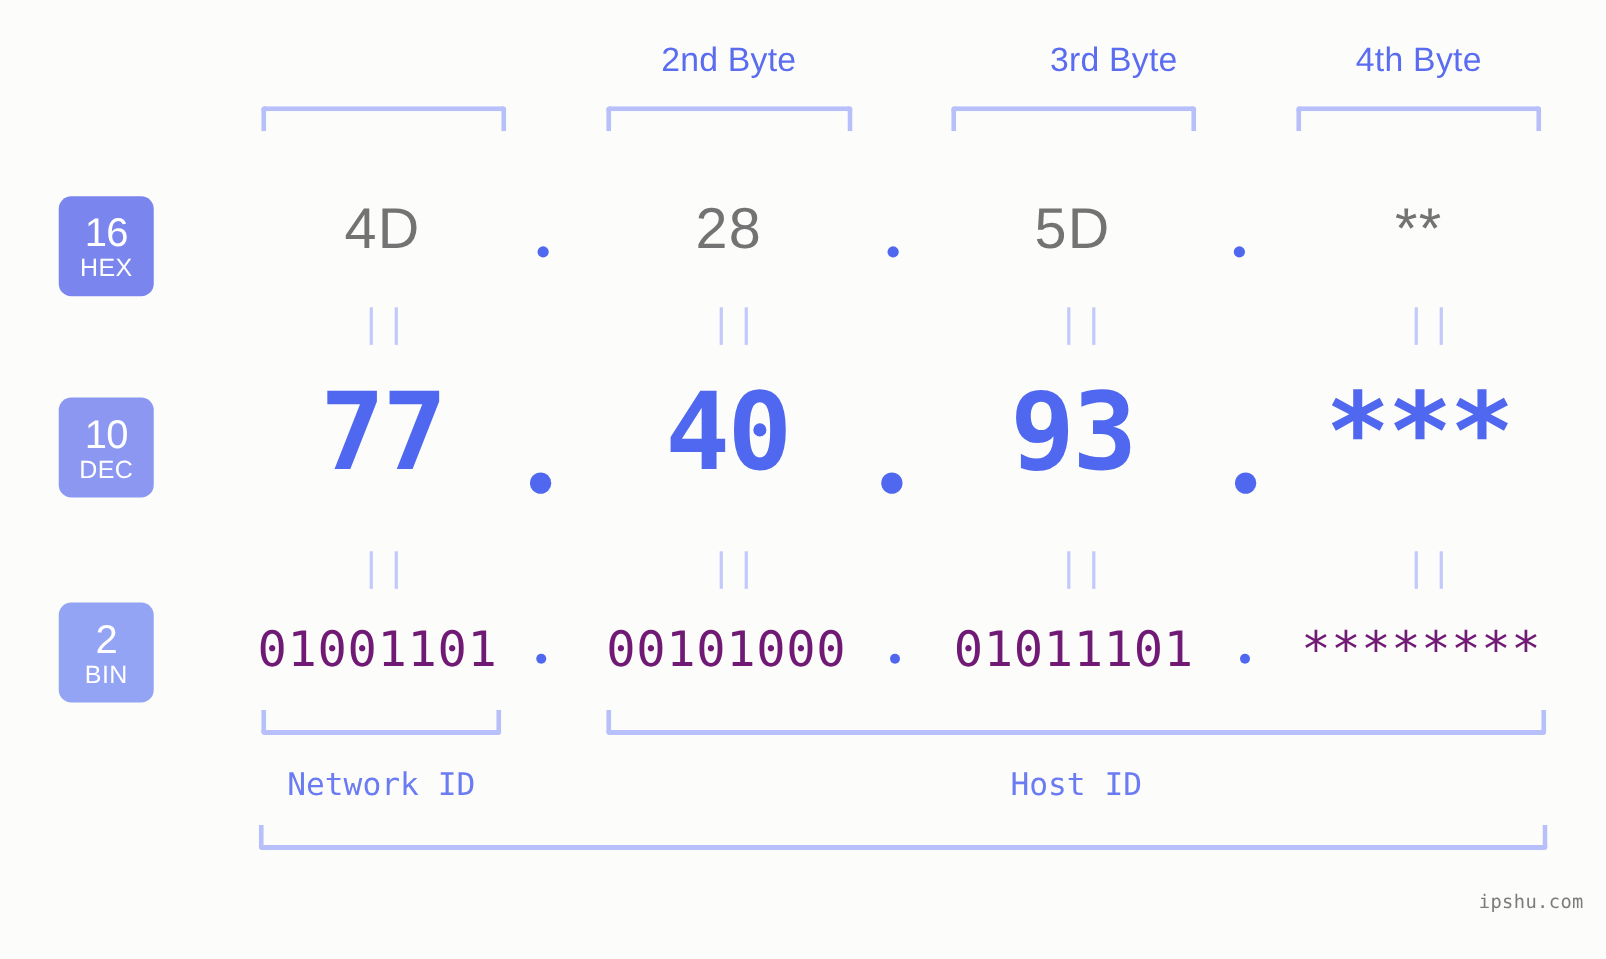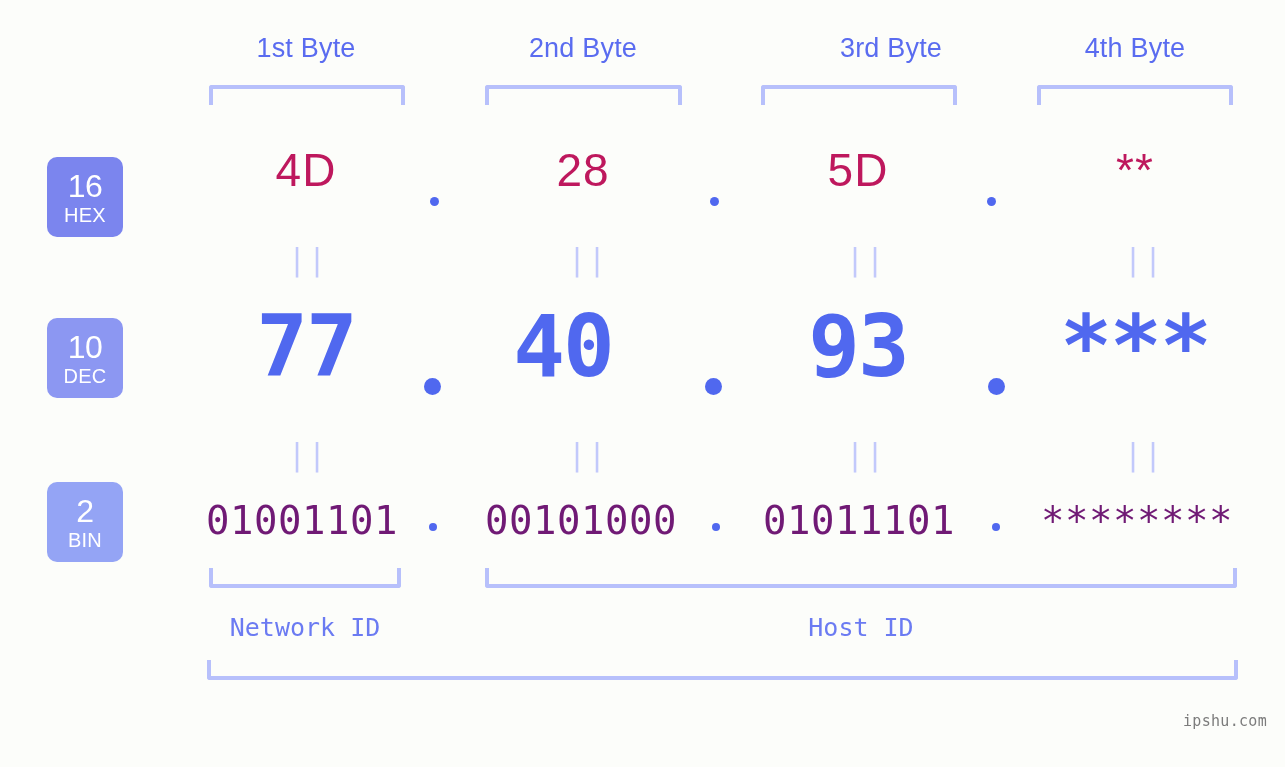--- a/index.html
+++ b/index.html
@@ -88,23 +88,23 @@
 
   
   .cell {
     position: absolute;
     width: 280px;
     text-align: center;
     white-space: nowrap;
     font-family: "DejaVu Sans Mono", monospace;
   }
   .row-hex .cell {
-    top: 143px;
+    top: 155px;
     font-size: 46px;
-    color: #be185d;
+    color: #737373;
     font-family: "Liberation Sans", sans-serif;
     letter-spacing: 1px;
   }
   .row-dec .cell {
     top: 296px;
     font-size: 86px;
     color: #5068ef;
     font-family: "DejaVu Sans Mono", monospace;
     font-weight: 700;
     letter-spacing: -2px;
@@ -167,21 +167,20 @@
     font-size: 15px;
     color: #7c7c7c;
     letter-spacing: .3px;
   }
 </style>
 </head>
 <body>
 
 <div class="stage">
 
-  <div class="byte-label" style="left:166px;">1st Byte</div>
   <div class="byte-label" style="left:443px;">2nd Byte</div>
   <div class="byte-label" style="left:751px;">3rd Byte</div>
   <div class="byte-label" style="left:995px;">4th Byte</div>
 
   <div class="bracket-down" style="left:209px; top:85px; width:196px;"></div>
   <div class="bracket-down" style="left:485px; top:85px; width:197px;"></div>
   <div class="bracket-down" style="left:761px; top:85px; width:196px;"></div>
   <div class="bracket-down" style="left:1037px; top:85px; width:196px;"></div>
 
   <div class="badge badge-hex">
@@ -207,21 +206,21 @@
     <div class="dot dot-hex" style="left:987px; top:197px;"></div>
   </div>
 
   <div class="eqmark" style="left:288px; top:245px;">||</div>
   <div class="eqmark" style="left:568px; top:245px;">||</div>
   <div class="eqmark" style="left:846px; top:245px;">||</div>
   <div class="eqmark" style="left:1124px; top:245px;">||</div>
 
   <div class="row-dec">
     <div class="cell" style="left:166px;">77</div>
-    <div class="cell" style="left:423px;">40</div>
+    <div class="cell" style="left:442px;">40</div>
     <div class="cell" style="left:718px;">93</div>
     <div class="cell" style="left:995px;">***</div>
     <div class="dot dot-dec" style="left:424px; top:378px;"></div>
     <div class="dot dot-dec" style="left:705px; top:378px;"></div>
     <div class="dot dot-dec" style="left:988px; top:378px;"></div>
   </div>
 
   <div class="eqmark" style="left:288px; top:440px;">||</div>
   <div class="eqmark" style="left:568px; top:440px;">||</div>
   <div class="eqmark" style="left:846px; top:440px;">||</div>

